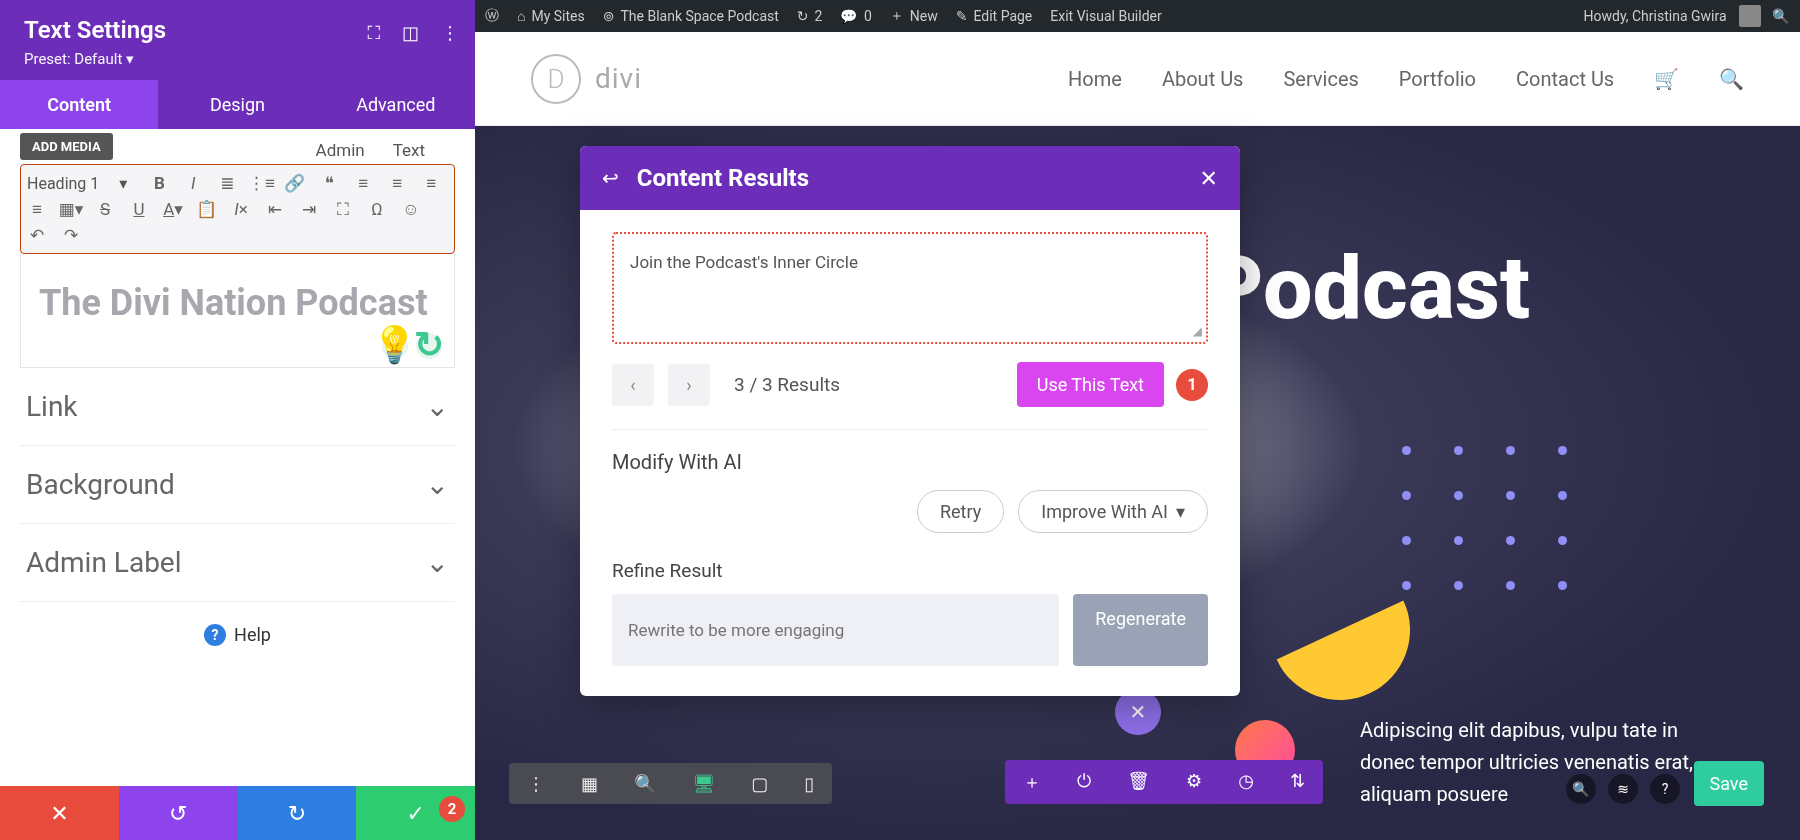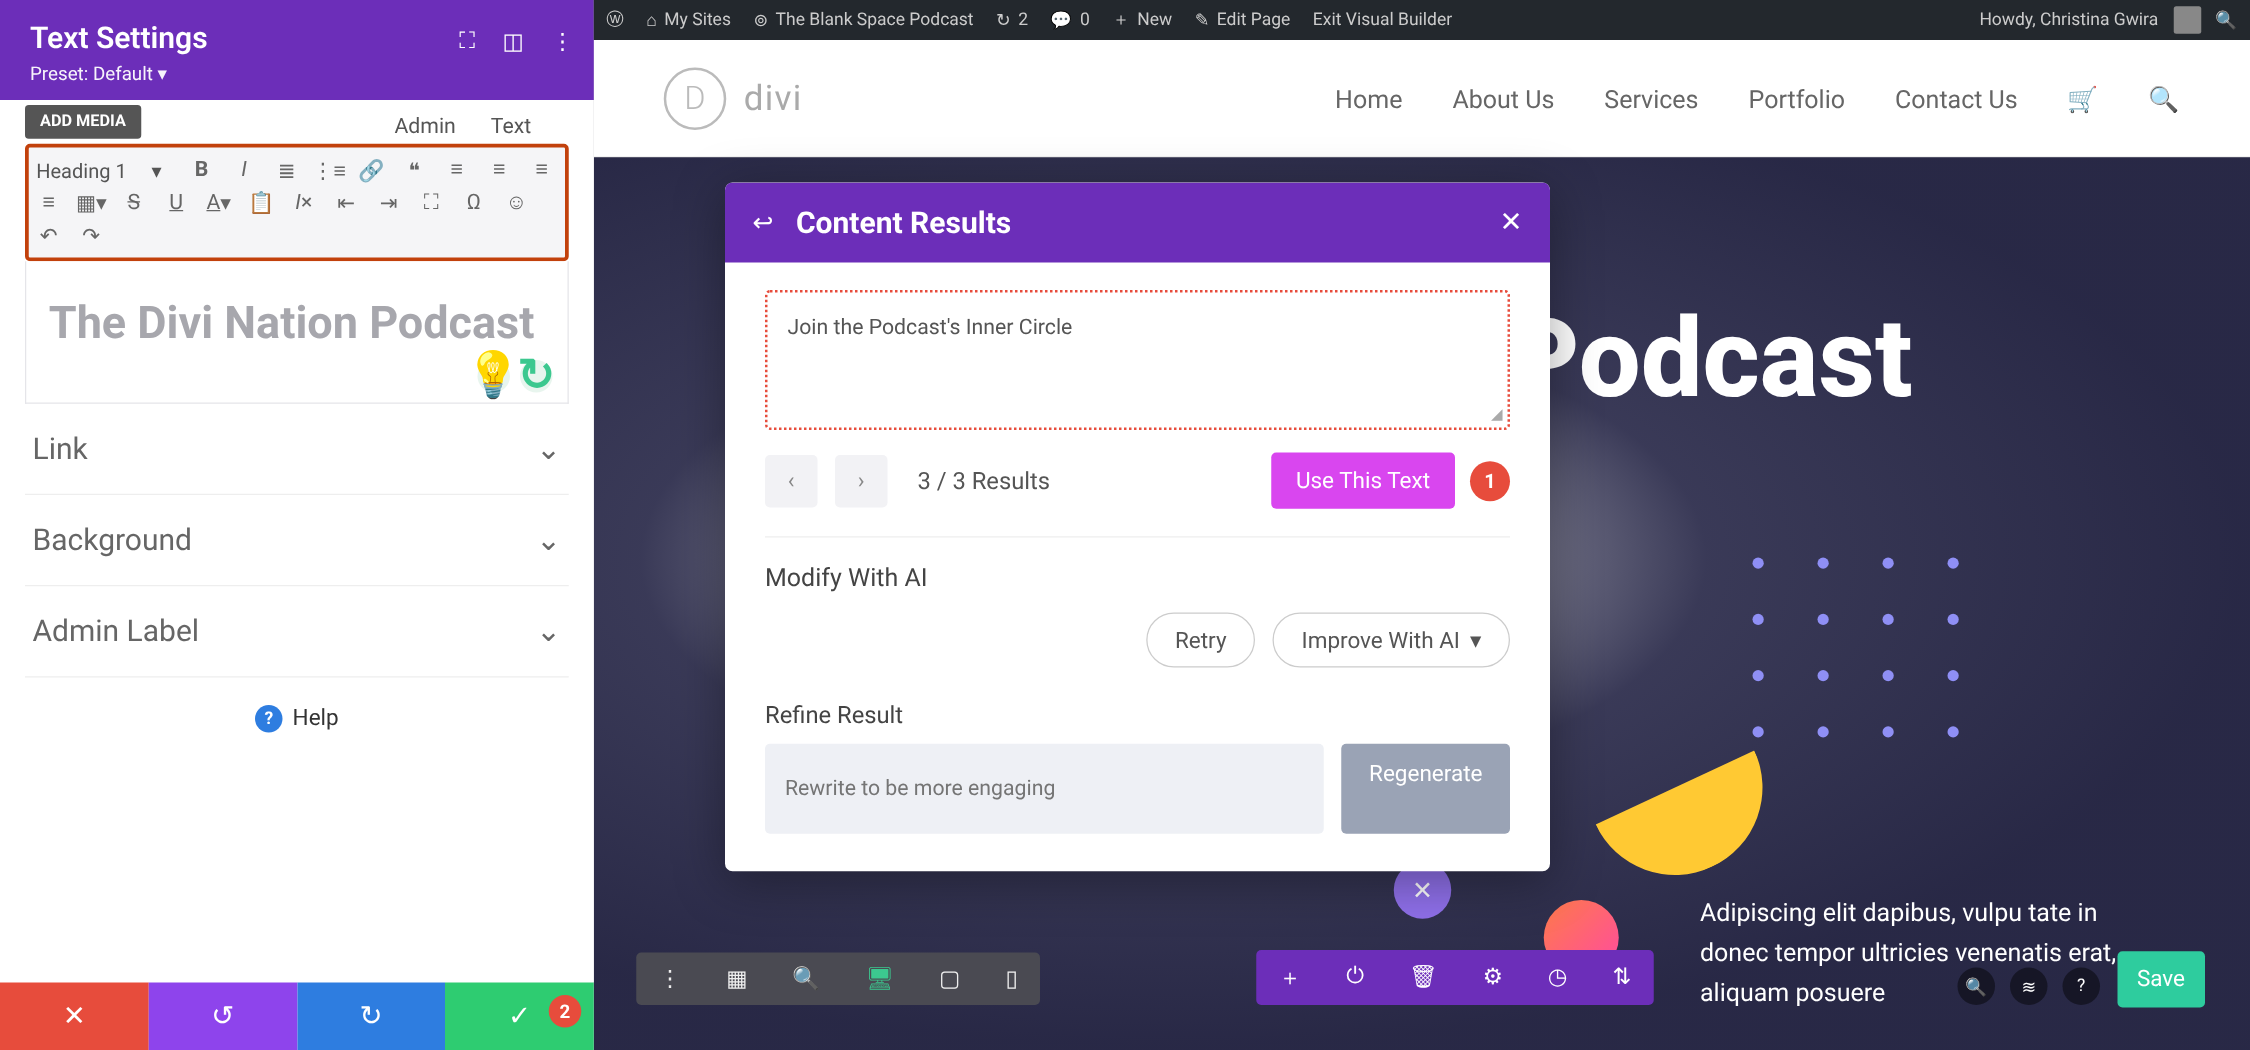--- a/index.html
+++ b/index.html
@@ -19,27 +19,27 @@
 .sb-header-icons { position: absolute; right: 16px; top: 22px; display: flex; gap: 22px; }
 .sb-header-icons span { cursor: pointer; font-size: 18px; }
 .sb-tabs { display: flex; background: #6c2eb9; }
 .sb-tab { flex: 1; text-align: center; padding: 14px 0; font-size: 18px; color: #fff; cursor: pointer; }
 .sb-tab.active { background: #8e44ec; font-weight: 600; }
 .sb-body { background: #fff; flex: 1; overflow: auto; padding: 4px 20px 8px; }
 .add-media { background: #555; color: #fff; font-size: 13px; font-weight: 700; padding: 6px 12px; display: inline-block; border-radius: 3px; }
 .editor-top { display: flex; justify-content: space-between; align-items: flex-end; margin-bottom: 4px; }
 .editor-vistext { display: flex; gap: 28px; padding-right: 30px; }
 .editor-vistext span { color: #555; font-size: 17px; cursor: pointer; }
-.toolbar { display: flex; flex-wrap: wrap; gap: 6px 14px; padding: 8px 6px; background: #f5f5f7; border: 3px solid #c2410c; border-radius: 4px; align-items: center; }
+.toolbar { display: flex; flex-wrap: wrap; gap: 6px 14px; padding: 8px 6px; background: #f5f5f7; border: 1px solid #c2410c; border-radius: 4px; align-items: center; }
 .tb-select { font-size: 16px; color: #555; display: flex; align-items: center; gap: 20px; margin-right: 8px;}
 .tb-ic { width: 20px; height: 20px; color: #666; display: inline-flex; align-items: center; justify-content: center; font-size: 17px; cursor: pointer; }
 .editor-area { border: 1px solid #e5e5e9; border-top: none; padding: 26px 18px 40px; font-family: Georgia, serif; color: #a7a7ad; font-size: 36px; font-weight: 700; line-height: 1.3; position: relative; background:#fff;}
 .editor-icons-br { position:absolute; right:12px; bottom:8px; display:flex; gap:8px; }
 .editor-icons-br span{ width:26px; height:26px; border-radius:50%; background:#e8f5ee; display:flex; align-items:center; justify-content:center; color:#3cc88f; font-weight:700;}
-.acc-item { border-bottom: 1px solid #eee; padding: 22px 6px; display: flex; justify-content: space-between; align-items: center; color: #666; font-size: 24px; cursor:pointer;}
+.acc-item { border-bottom: 1px solid #eee; padding: 22px 6px; display: flex; justify-content: space-between; align-items: center; color: #666; font-size: 28px; cursor:pointer;}
 .help-row { text-align:center; padding: 22px 0; color:#333; font-size:18px; display:flex; align-items:center; justify-content:center; gap:8px;}
 .help-ic { width:22px; height:22px; border-radius:50%; background:#2e7de0; color:#fff; display:inline-flex; align-items:center; justify-content:center; font-size:14px; font-weight:700;}
 .sb-footer { display:flex; height: 54px; }
 .sb-foot-btn { flex:1; display:flex; align-items:center; justify-content:center; color:#fff; font-size:22px; cursor:pointer; position:relative;}
 .fb-red{background:#e74c3c;} .fb-purple{background:#8e44ec;} .fb-blue{background:#2e7de0;} .fb-green{background:#2ecc71;}
 .fb-badge{ position:absolute; right:10px; top:10px; background:#e74c3c; color:#fff; width:26px; height:26px; border-radius:50%; display:flex; align-items:center; justify-content:center; font-size:15px; font-weight:700;}
 
 
 .main { position:absolute; left:475px; right:0; top:32px; bottom:0; overflow:hidden; }
 .site-header { height: 94px; background:#fff; display:flex; align-items:center; justify-content:space-between; padding: 0 56px; border-bottom:1px solid #eee;}
@@ -111,20 +111,25 @@
 
 <div class="sidebar">
   <div class="sb-header">
     <div class="sb-title">Text Settings</div>
     <div class="sb-preset">Preset: Default ▾</div>
     <div class="sb-header-icons">
       <span>⛶</span>
       <span>◫</span>
       <span>⋮</span>
     </div>
+  </div>
+  <div class="sb-tabs">
+    <div class="sb-tab active">Content</div>
+    <div class="sb-tab">Design</div>
+    <div class="sb-tab">Advanced</div>
   </div>
   <div class="sb-body">
     <div class="editor-top">
       <span class="add-media">ADD MEDIA</span>
       <div class="editor-vistext">
         <span>Admin</span>
         <span>Text</span>
       </div>
     </div>
     <div class="toolbar">

